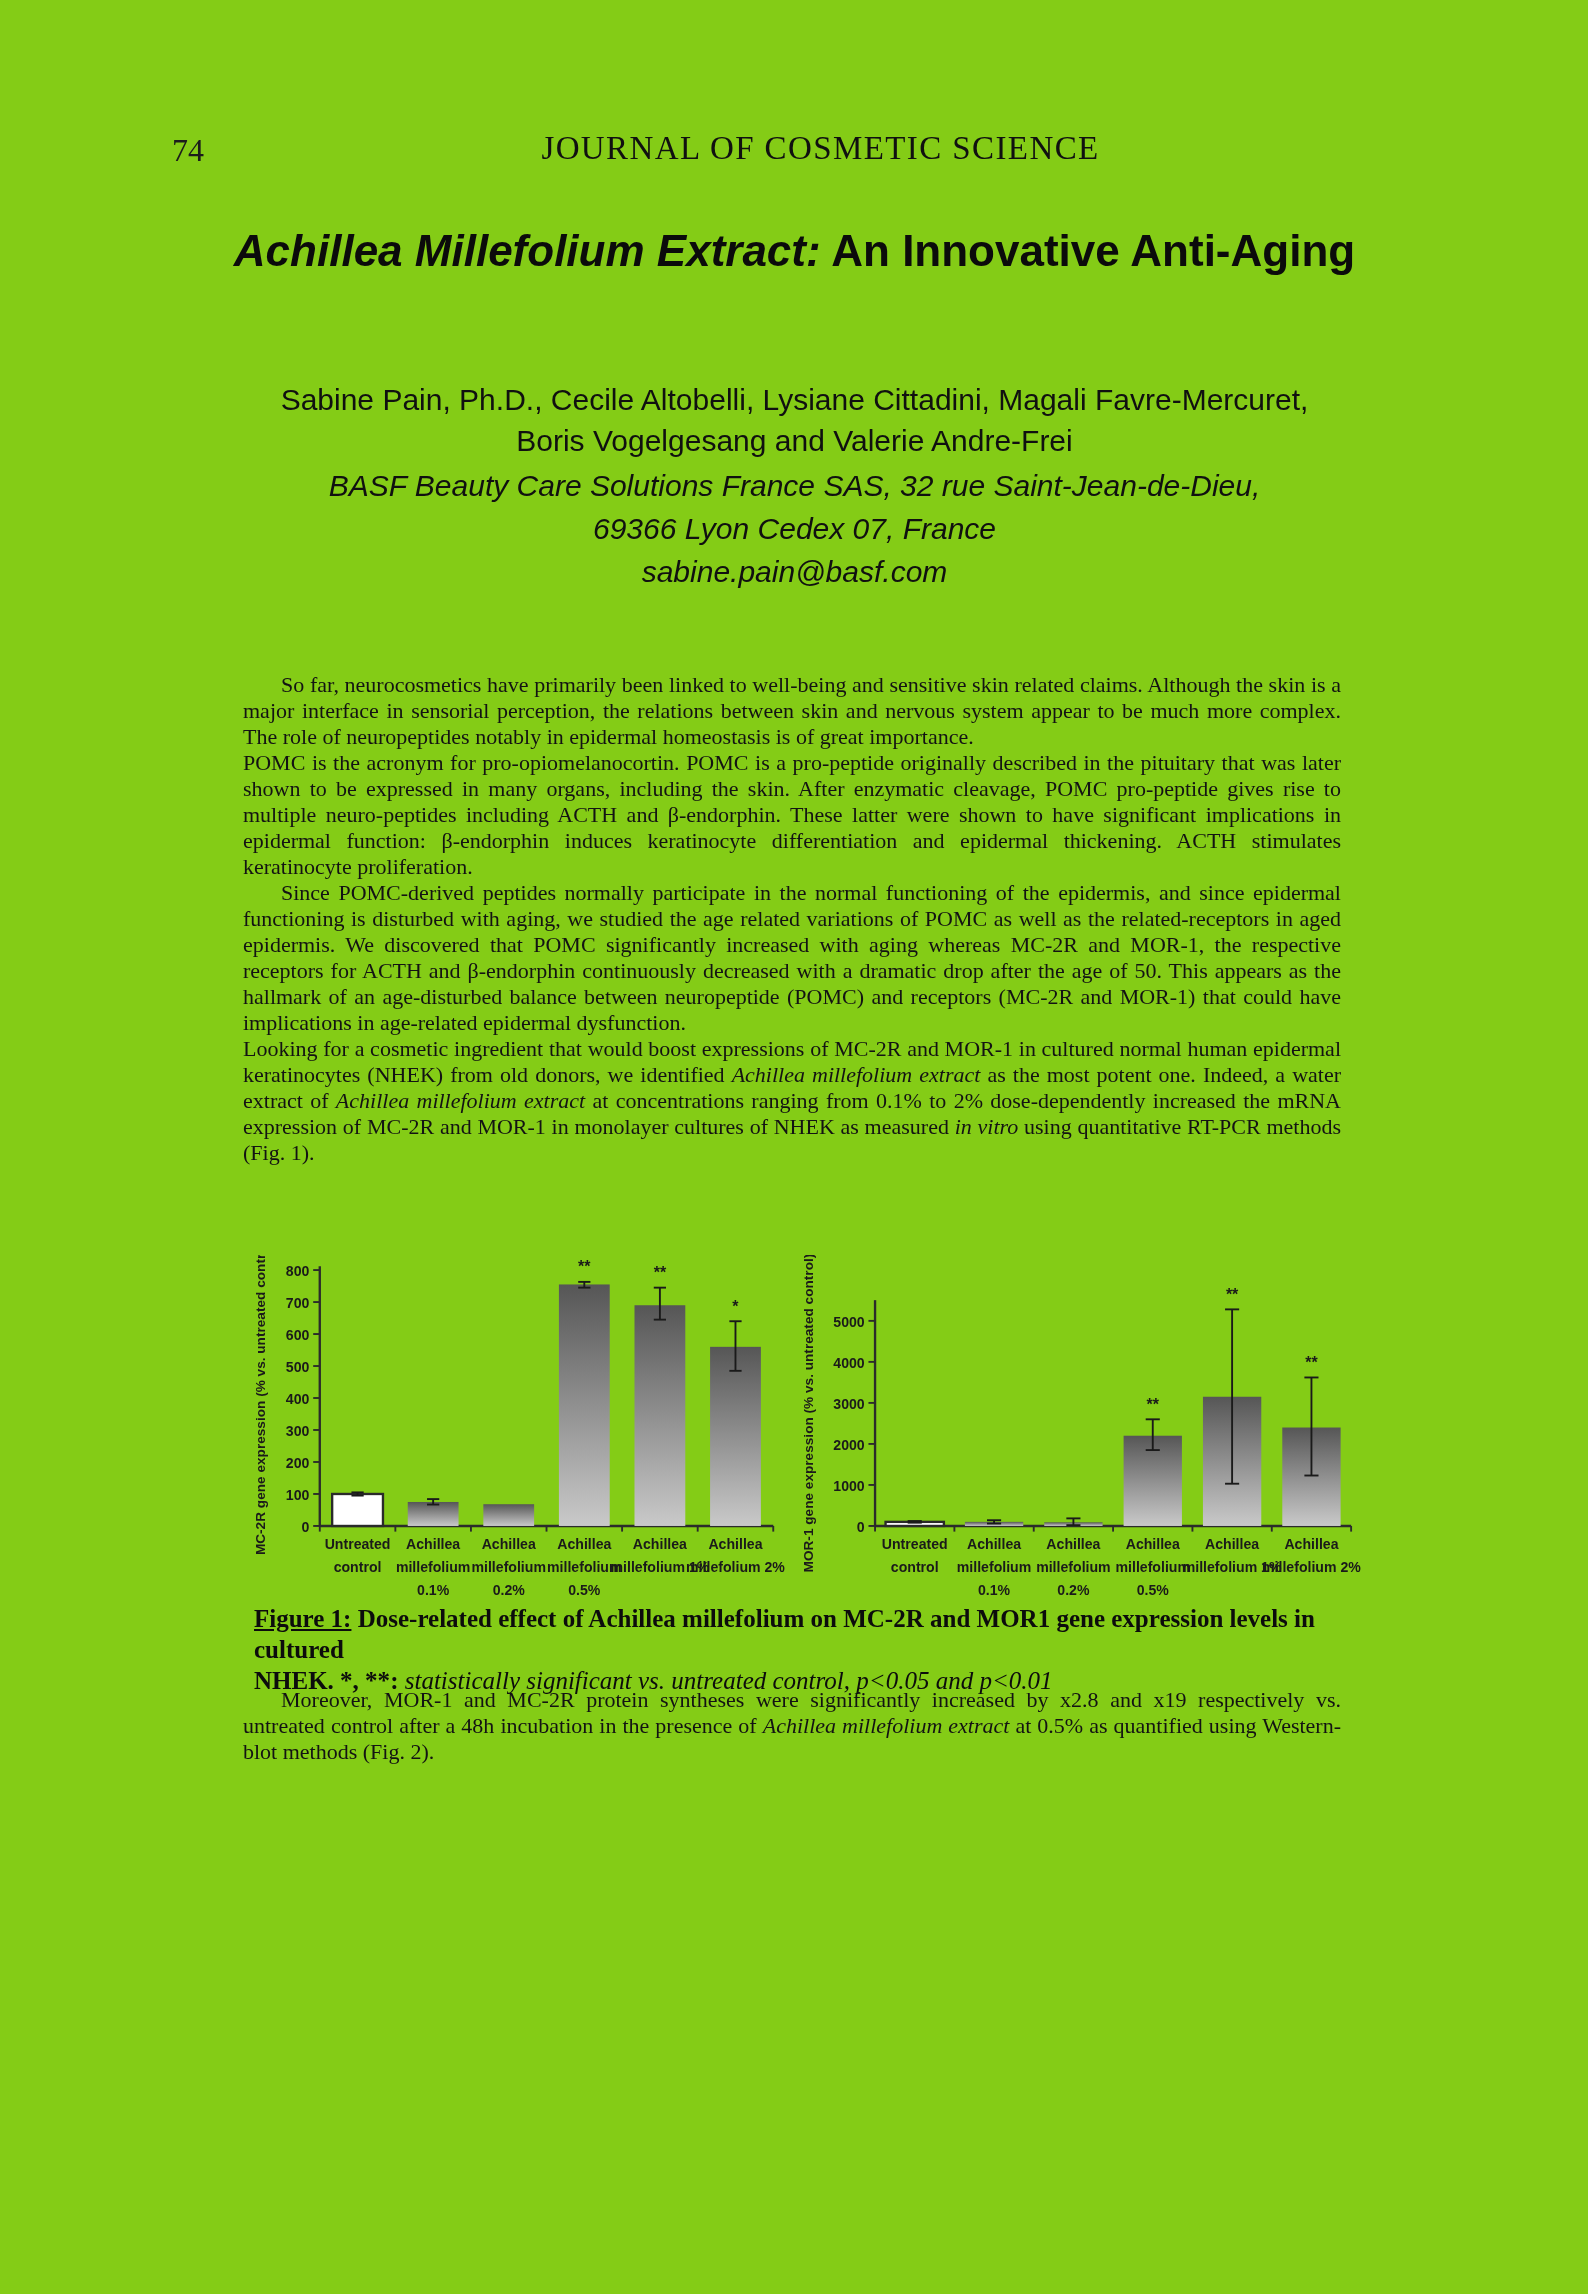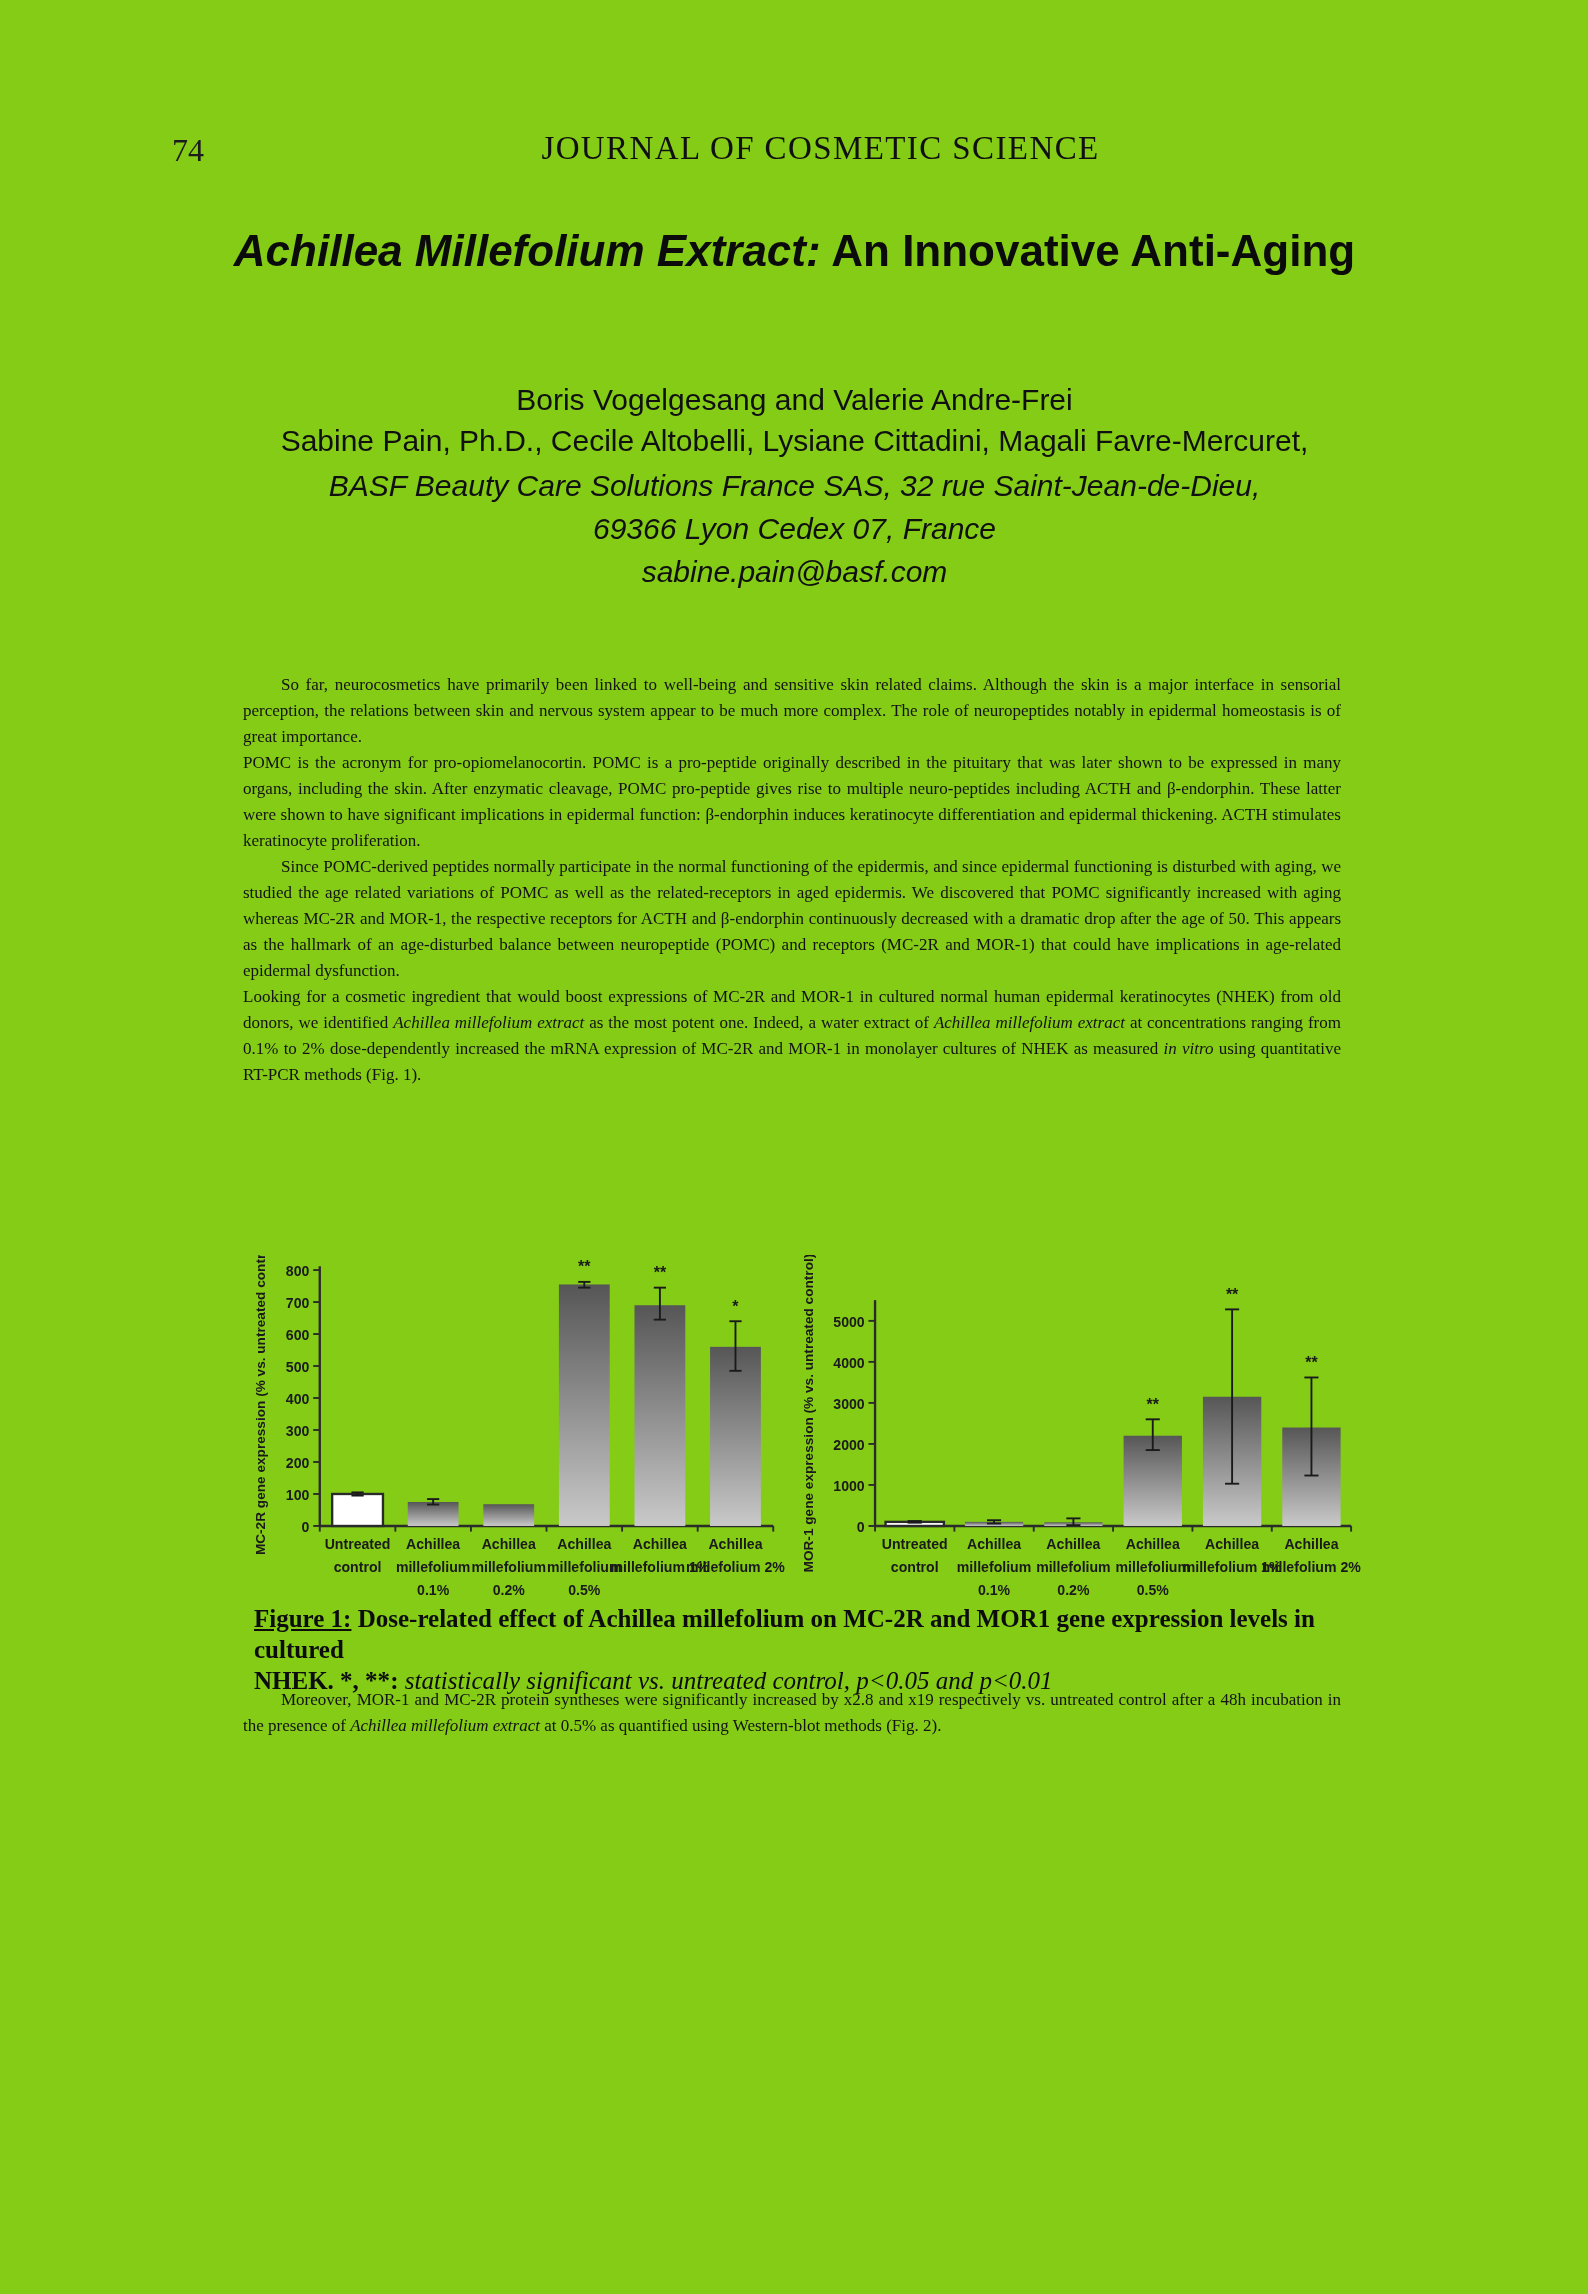--- a/index.html
+++ b/index.html
@@ -13,21 +13,21 @@
     font-family:"Liberation Sans",sans-serif;font-weight:700;font-size:44px;line-height:57px;color:#0b0b0b;}
   .title .it{font-style:italic;}
 
   .authors{position:absolute;top:379px;left:75px;right:75px;text-align:center;
     font-family:"Liberation Sans",sans-serif;font-size:30px;line-height:41px;color:#101010;}
 
   .affil{position:absolute;top:464px;left:75px;right:75px;text-align:center;font-style:italic;
     font-family:"Liberation Sans",sans-serif;font-size:30px;line-height:43px;color:#101010;}
 
   .body-block{position:absolute;left:243px;width:1098px;text-align:justify;
-    font-family:"Liberation Serif",serif;font-size:17px;line-height:26px;color:#131313;}
+    font-family:"Liberation Serif",serif;font-size:22px;line-height:26px;color:#131313;}
   #abstract-body{top:672px;}
   #closing-block{top:1687px;}
   .para{margin:0;}
   .para.indent{text-indent:38px;}
 
   .i{font-style:italic;}
   .b{font-weight:700;}
   .u{text-decoration:underline;}
 
   .caption{position:absolute;left:254px;top:1603px;width:1139px;
@@ -44,22 +44,22 @@
 <div class="page">
 
   <div class="hdr-num">74</div>
   <div class="hdr-journal">JOURNAL OF COSMETIC SCIENCE</div>
 
   <div class="title">
     <div><span class="it">Achillea Millefolium Extract:</span><span> An Innovative Anti-Aging</span></div>
   </div>
 
   <div class="authors">
+    <div>Sabine Pain, Ph.D., Cecile Altobelli, Lysiane Cittadini, Magali Favre-Mercuret,</div>
     <div>Boris Vogelgesang and Valerie Andre-Frei</div>
-    <div>Sabine Pain, Ph.D., Cecile Altobelli, Lysiane Cittadini, Magali Favre-Mercuret,</div>
   </div>
 
   <div class="affil">
     <div>BASF Beauty Care Solutions France SAS, 32 rue Saint-Jean-de-Dieu,</div>
     <div>69366 Lyon Cedex 07, France</div>
     <div>sabine.pain@basf.com</div>
   </div>
 
   <div class="body-block" id="abstract-body">
       <p class="para indent"><span>So far, neurocosmetics have primarily been linked to well-being and sensitive skin related claims. Although the skin is a major interface in sensorial perception, the relations between skin and nervous system appear to be much more complex. The role of neuropeptides notably in epidermal homeostasis is of great importance.</span></p>

